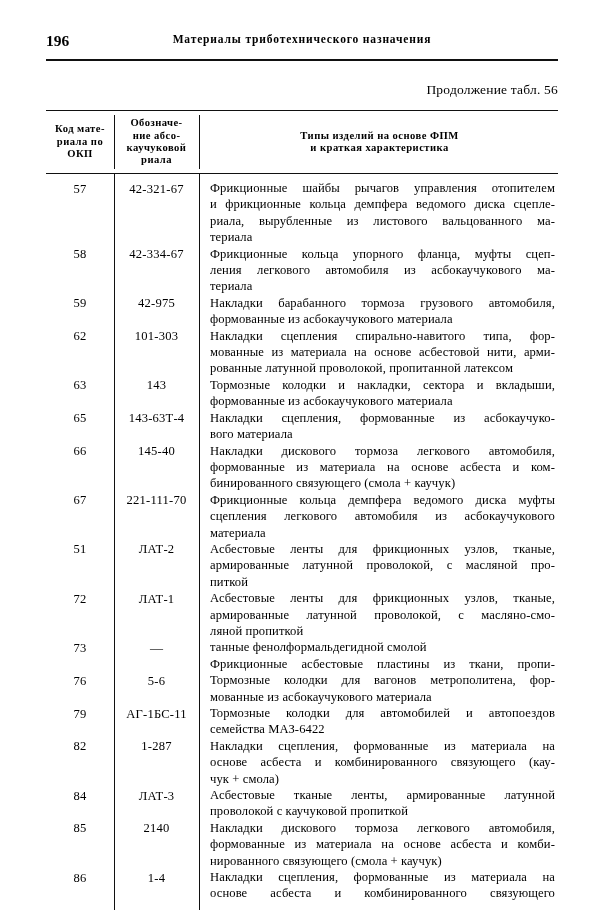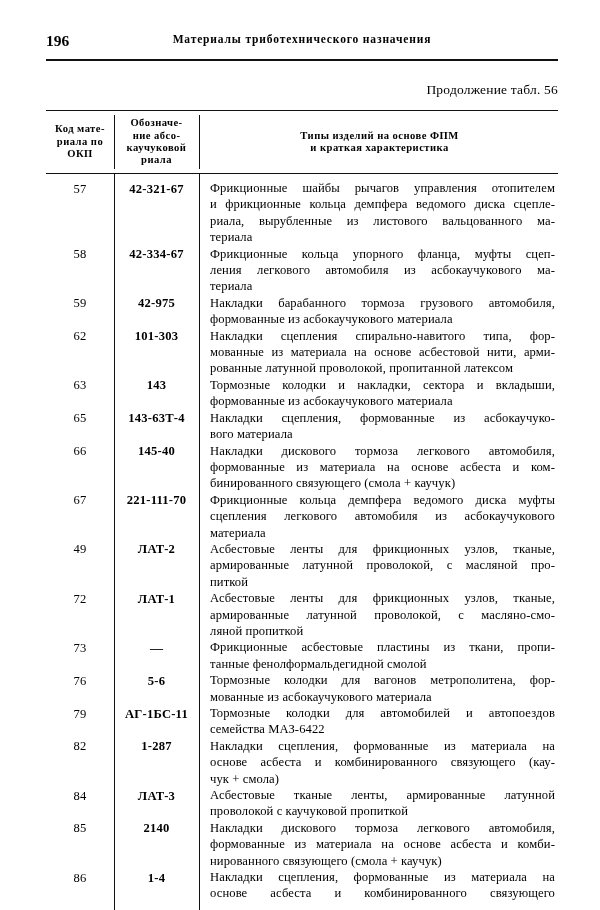--- a/index.html
+++ b/index.html
@@ -134,21 +134,21 @@
   .cell-desig {
     box-sizing: border-box;
     text-align: center;
     font-size: 12.6px;
     line-height: 16.4px;
     letter-spacing: 0.2px;
     padding-top: 0.5px;
     flex: 0 0 auto;
   }
   .cell-code  { width: 68px; }
-  .cell-desig { width: 85px; font-weight: bold; }
+  .cell-desig { width: 85px; }
   .cell-desc {
     box-sizing: border-box;
     width: 359px;
     padding-left: 11px;
     padding-right: 3px;
     flex: 0 0 auto;
     font-size: 12.6px;
     line-height: 16.4px;
     letter-spacing: 0.1px;
     text-align: justify;
@@ -276,43 +276,43 @@
         <div class="row">
           <div class="cell-code">67</div>
           <div class="cell-desig">221-111-70</div>
           <div class="cell-desc">
             <span class="ln">Фрикционные кольца демпфера ведомого диска муфты</span>
             <span class="ln">сцепления легкового автомобиля из асбокаучукового</span>
             <span class="ln last">материала</span>
           </div>
         </div>
         <div class="row">
-          <div class="cell-code">49</div>
+          <div class="cell-code">51</div>
           <div class="cell-desig">ЛАТ-2</div>
           <div class="cell-desc">
             <span class="ln">Асбестовые ленты для фрикционных узлов, тканые,</span>
             <span class="ln">армированные латунной проволокой, с масляной про-</span>
             <span class="ln last">питкой</span>
           </div>
         </div>
         <div class="row">
           <div class="cell-code">72</div>
           <div class="cell-desig">ЛАТ-1</div>
           <div class="cell-desc">
             <span class="ln">Асбестовые ленты для фрикционных узлов, тканые,</span>
             <span class="ln">армированные латунной проволокой, с масляно-смо-</span>
             <span class="ln last">ляной пропиткой</span>
           </div>
         </div>
         <div class="row">
           <div class="cell-code">73</div>
           <div class="cell-desig dash">—</div>
           <div class="cell-desc">
+            <span class="ln last">танные фенолформальдегидной смолой</span>
             <span class="ln">Фрикционные асбестовые пластины из ткани, пропи-</span>
-            <span class="ln last">танные фенолформальдегидной смолой</span>
           </div>
         </div>
         <div class="row">
           <div class="cell-code">76</div>
           <div class="cell-desig">5-6</div>
           <div class="cell-desc">
             <span class="ln">Тормозные колодки для вагонов метрополитена, фор-</span>
             <span class="ln last">мованные из асбокаучукового материала</span>
           </div>
         </div>

